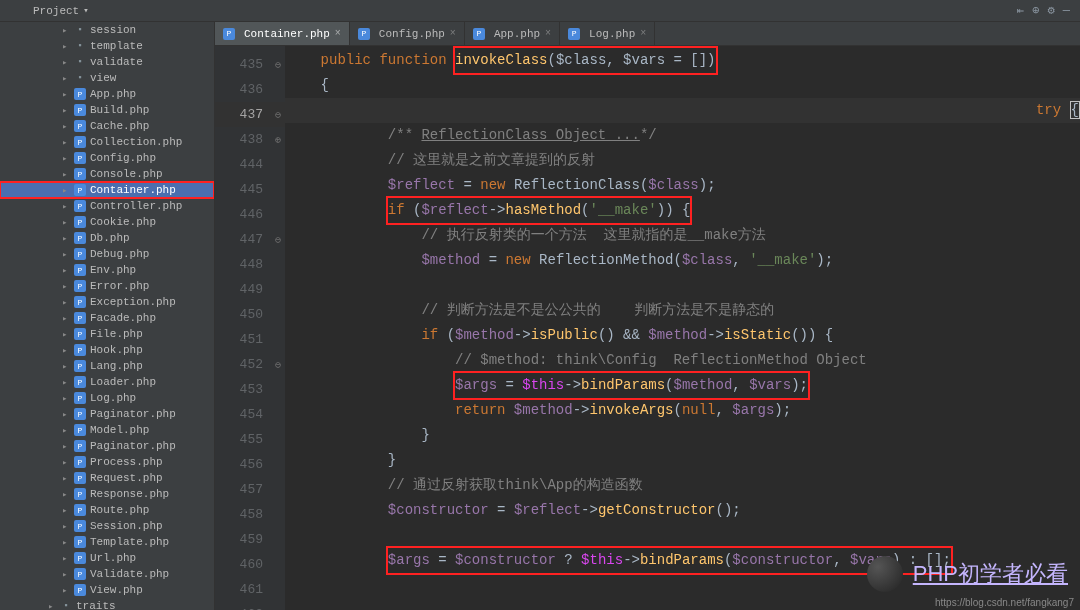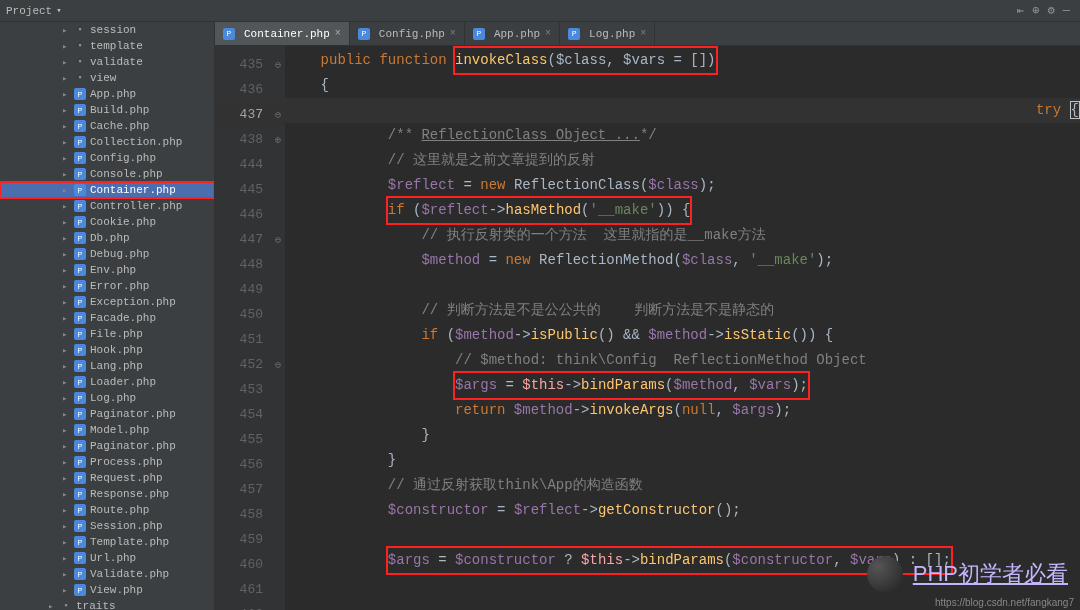--- a/index.html
+++ b/index.html
@@ -15,21 +15,21 @@
 }
 .toolbar {
   background: #3c3f41;
   height: 22px;
   display: flex;
   align-items: center;
   padding: 0 6px;
   border-bottom: 1px solid #323232;
   font-size: 11px;
 }
-.toolbar-title { color: #bbb; display: flex; align-items: flex-start; gap: 4px; }
+.toolbar-title { color: #bbb; display: flex; align-items: flex-start; gap: 4px; margin-left: 27px; }
 .toolbar-spacer { flex: 1; }
 .toolbar-icon { opacity: 0.7; margin: 0 4px; font-size: 12px; }
 .main-area { display: flex; height: 588px; }
 .sidebar {
   width: 215px;
   background: #3c3f41;
   overflow: hidden;
   border-right: 1px solid #323232;
   font-size: 11px;
 }
@@ -119,21 +119,21 @@
 .kw-if { color: #cc7832; }
 .kw-return { color: #cc7832; }
 .kw-null { color: #cc7832; }
 .fn-name { color: #ffc66d; }
 .method { color: #ffc66d; }
 .var { color: #9876aa; }
 .string { color: #6a8759; }
 .comment { color: #808080; }
 .doc-link { color: #808080; text-decoration: underline;}
 .op { color: #a9b7c6; }
-.this { color: #fca5a5; }
+.this { color: #d946ef; }
 .cl { color: #a9b7c6; }
 .punc { color: #a9b7c6; }
 .red-box {
   border: 2px solid #ff2121;
   display: inline-block;
   margin: -2px;
   text-align: right;
 }
 .watermark {
   position: absolute;

